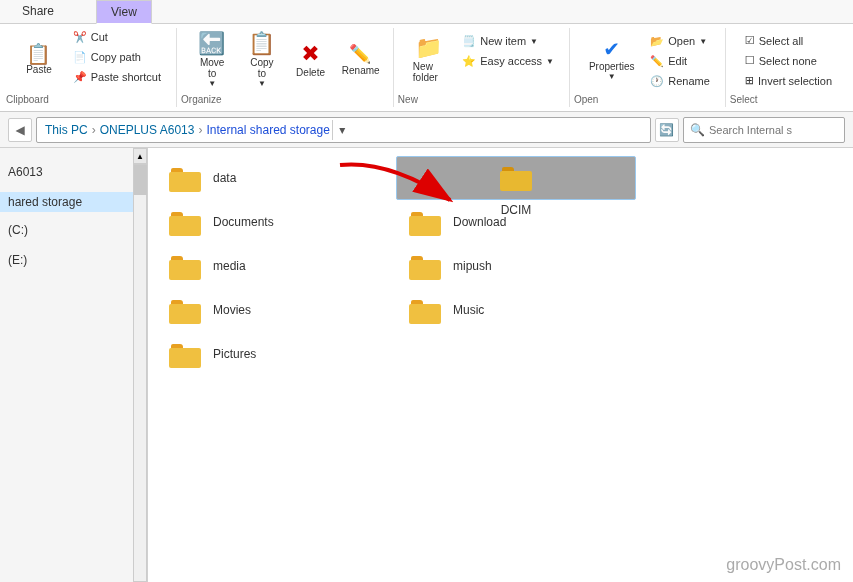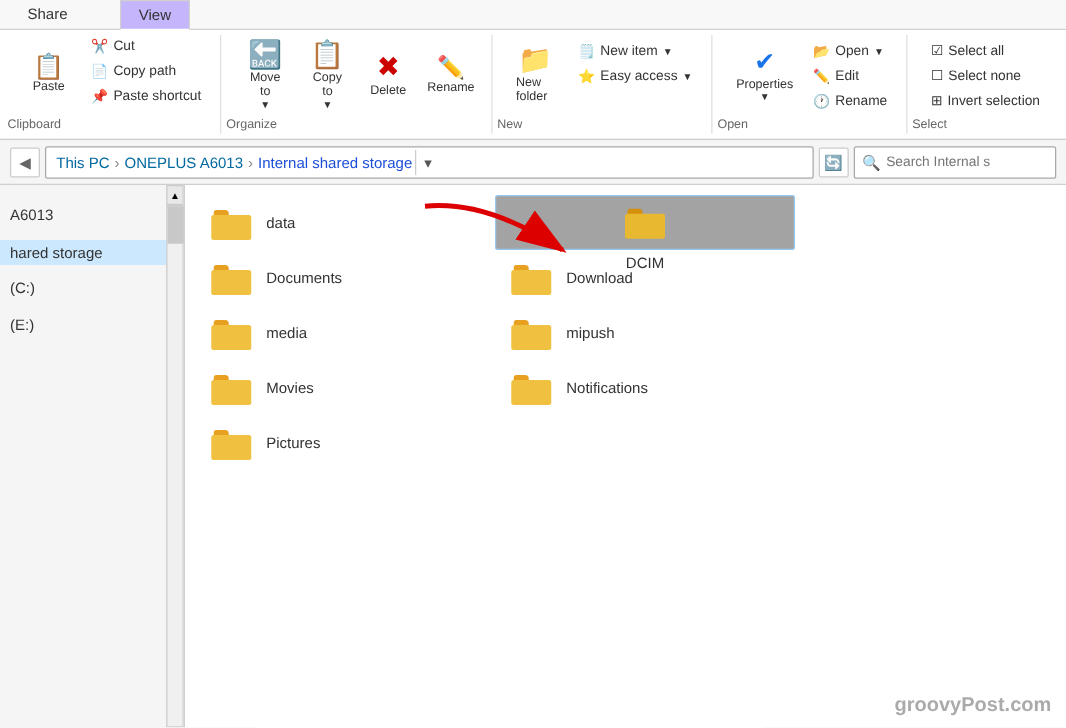--- a/index.html
+++ b/index.html
@@ -46,21 +46,21 @@
     .file-item.selected { background: #a3a3a3; border-color: #99c8ee; flex-direction: column; }
     .folder-icon { width: 32px; height: 28px; position: relative; flex-shrink: 0; }
     .folder-icon::before { content: ''; position: absolute; top: 4px; left: 2px; width: 12px; height: 6px; background: #e8a020; border-radius: 2px 3px 0 0; }
     .folder-icon::after { content: ''; position: absolute; top: 8px; left: 0; width: 32px; height: 20px; background: #f0c040; border-radius: 2px; }
     .folder-icon-inner { width: 32px; height: 28px; position: relative; flex-shrink: 0; }
     .folder-icon-inner::before { content: ''; position: absolute; top: 4px; left: 2px; width: 12px; height: 6px; background: #d4900c; border-radius: 2px 3px 0 0; }
     .folder-icon-inner::after { content: ''; position: absolute; top: 8px; left: 0; width: 32px; height: 20px; background: #e8b830; border-radius: 2px; }
     .file-name { font-size: 12px; color: #333; }
 
     
-    .watermark { position: absolute; bottom: 8px; right: 12px; font-size: 16px; color: rgba(100,100,100,0.55); font-weight: 700; z-index: 50; }
+    .watermark { position: absolute; bottom: 8px; right: 12px; font-size: 16px; color: rgba(100,100,100,0.55); font-weight: 400; z-index: 50; }
 
     
     .ico { font-size: 20px; line-height: 1; }
   </style>
 </head>
 <body>
 
 <div style="position:relative; width:853px; height:582px; overflow:hidden;">
 
   <div class="ribbon-tabs">
@@ -248,25 +248,25 @@
       <div class="file-item">
         <div class="folder-icon"></div>
         <span class="file-name">mipush</span>
       </div>
 
       <div class="file-item">
         <div class="folder-icon"></div>
         <span class="file-name">Movies</span>
       </div>
 
-
-      <div class="file-item">
-        <div class="folder-icon"></div>
-        <span class="file-name">Notifications</span>
-      </div>
+      <div class="file-item">
+        <div class="folder-icon"></div>
+        <span class="file-name">Music</span>
+      </div>
+
 
       <div class="file-item">
         <div class="folder-icon"></div>
         <span class="file-name">Pictures</span>
       </div>
 
     </div>
   </div>
 
   <svg style="position:absolute; top:155px; left:310px; width:220px; height:80px; pointer-events:none; z-index:200;">

